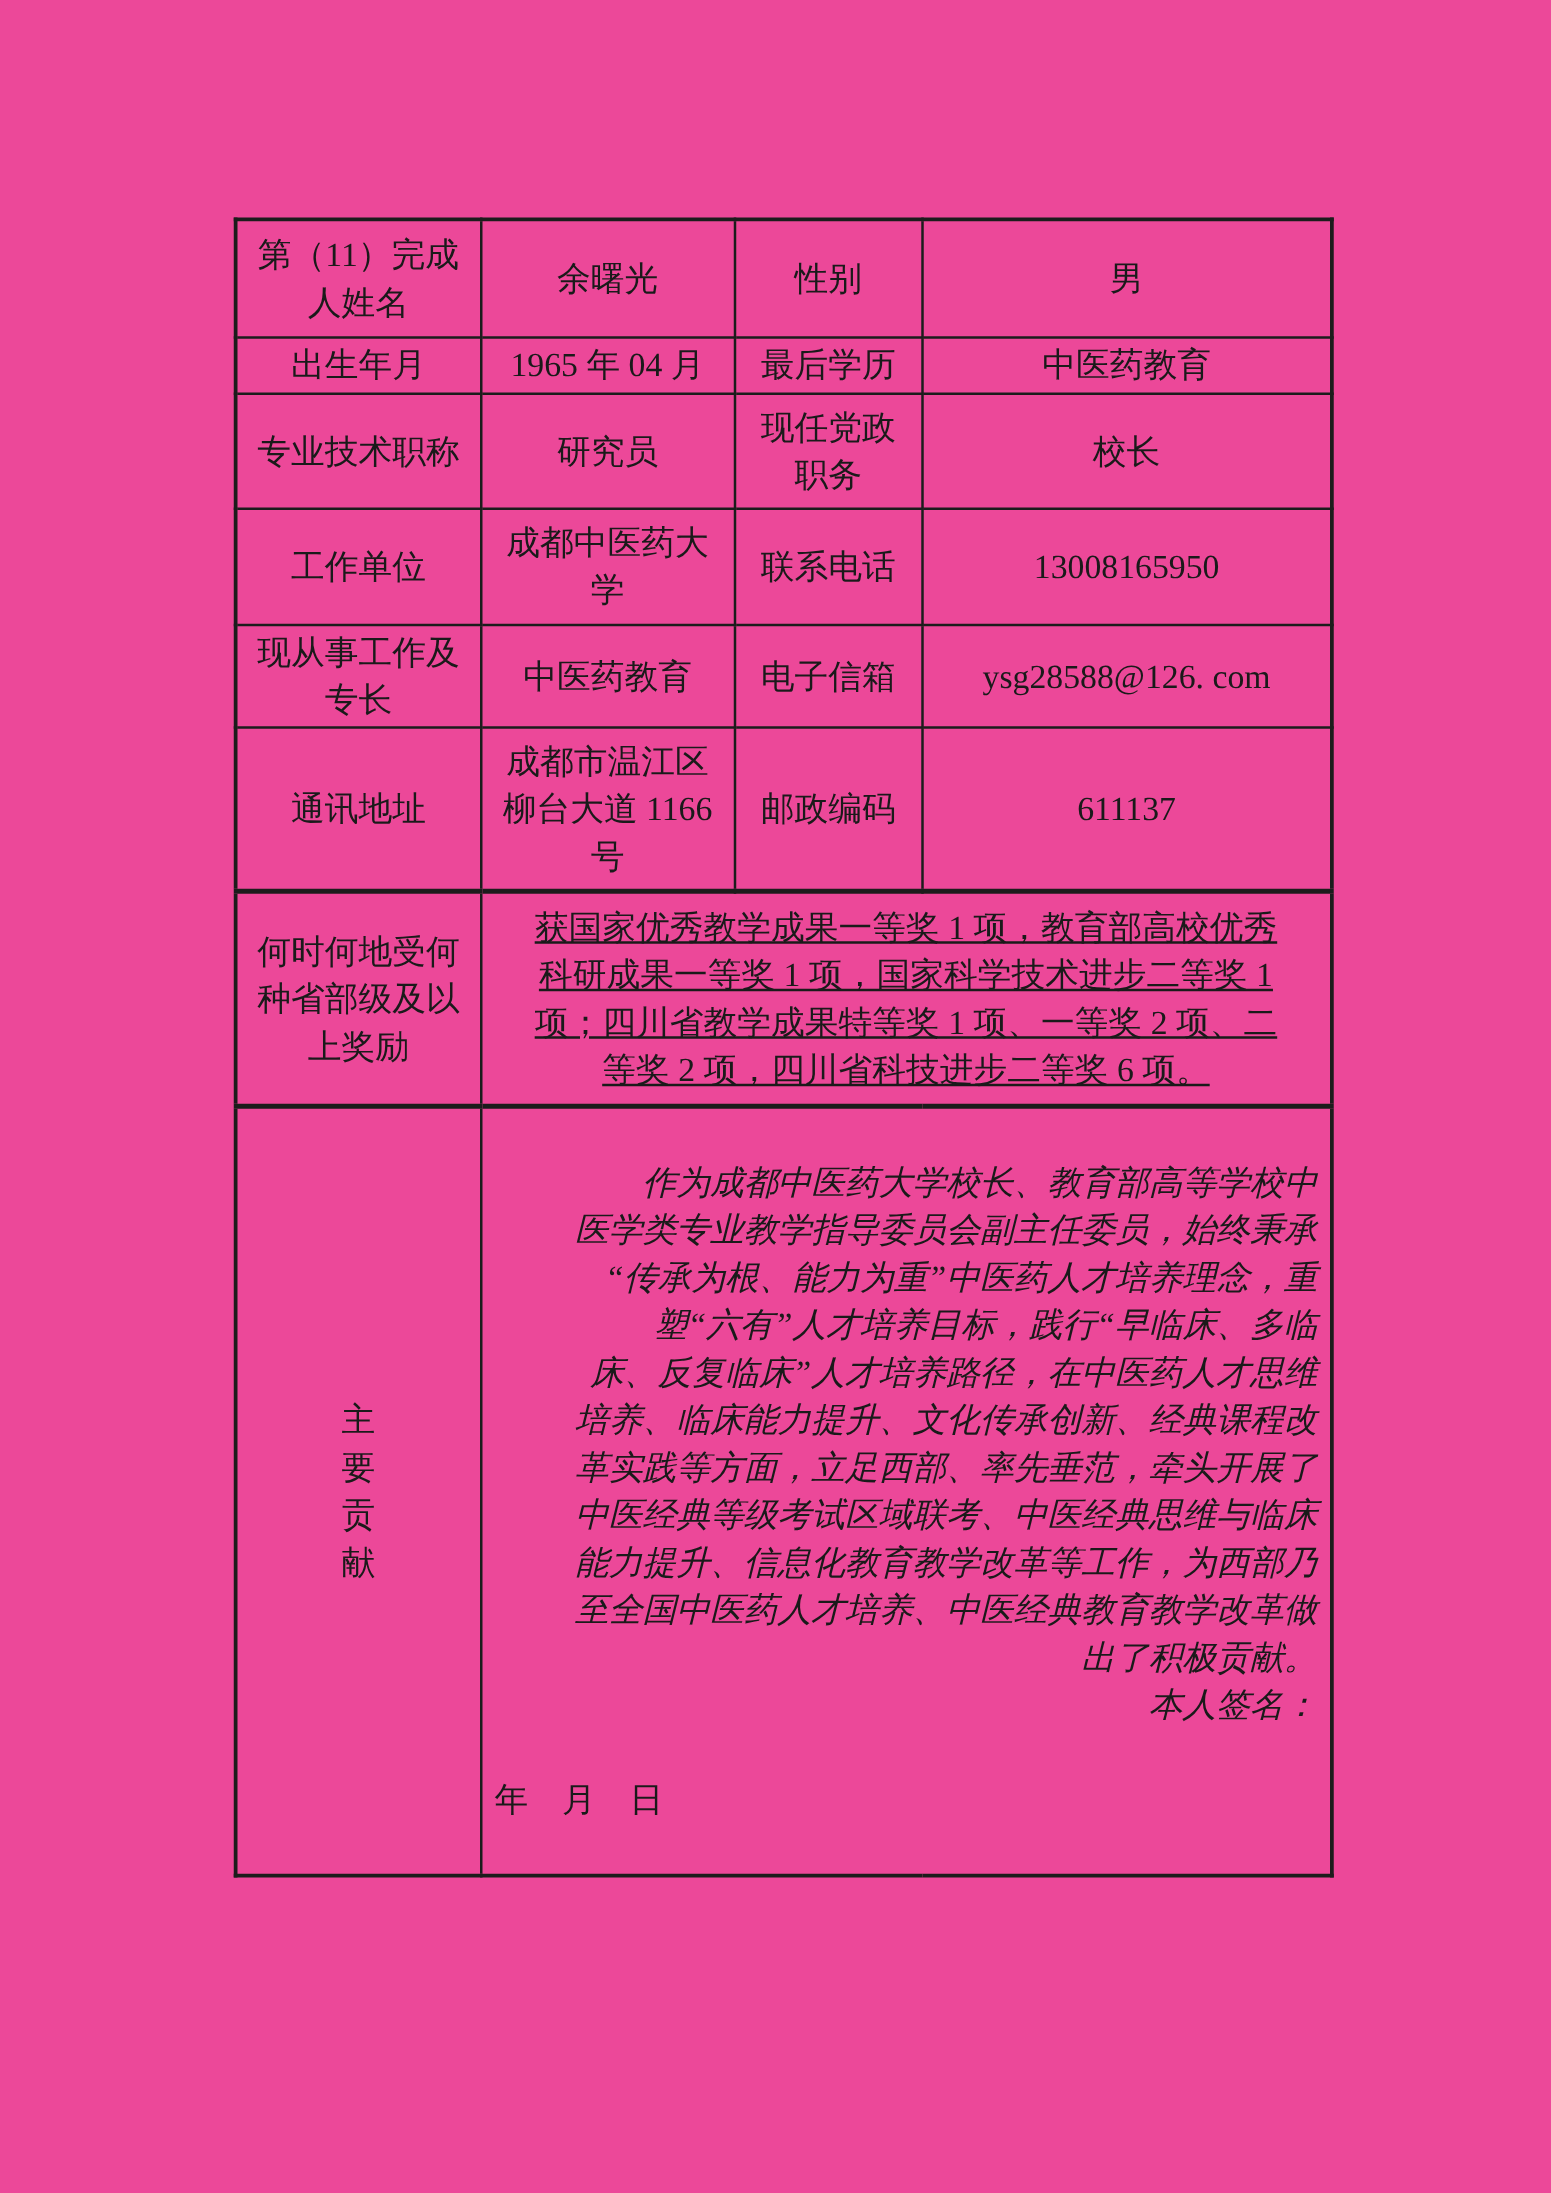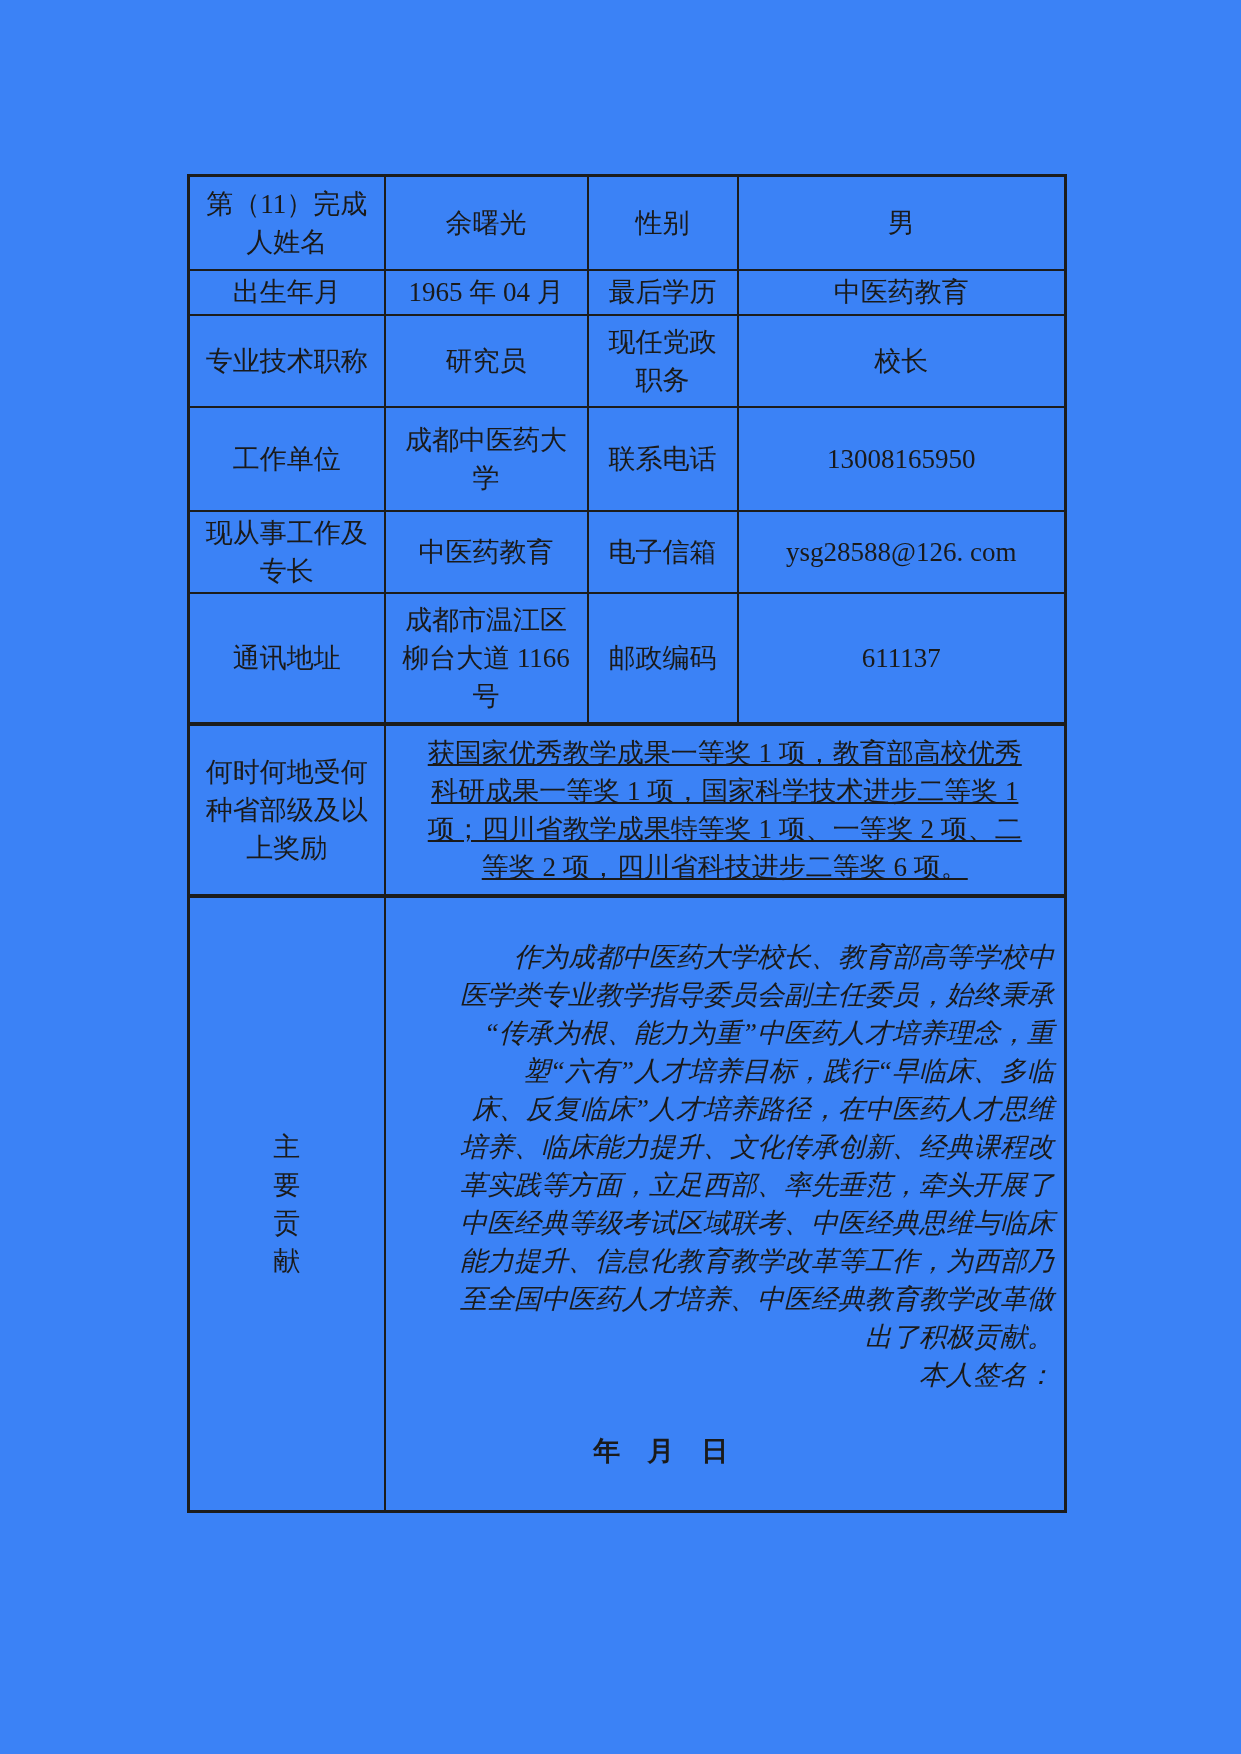--- a/index.html
+++ b/index.html
@@ -4,21 +4,21 @@
 <style>
   html, body {
     margin: 0;
     padding: 0;
     background: #ffffff;
   }
   .page {
     position: relative;
     width: 1241px;
     height: 1754px;
-    background: #3b82f6;
+    background: #ec4899;
     overflow: hidden;
     font-family: "Liberation Serif", "DejaVu Serif", serif;
     color: #1a1a1a;
   }
   table.form {
     position: absolute;
     left: 187px;
     top: 174px;
     width: 877px;
     border-collapse: collapse;
@@ -56,24 +56,23 @@
     vertical-align: top;
     padding: 11px 16px 0 16px;
   }
   .contrib-paragraph {
     white-space: pre-line;
     text-align: right;
     font-style: italic;
   }
   .date-line {
     white-space: pre;
-    text-align: center;
+    text-align: left;
     padding-right: 128px;
     line-height: 38px;
-    font-weight: bold;
   }
 </style>
 </head>
 <body>
 
 <div class="page">
   <table class="form">
     <colgroup>
       <col style="width:196px">
       <col style="width:203px">
@@ -94,21 +93,21 @@
         <td>最后学历</td>
         <td>中医药教育</td>
       </tr>
       <tr style="height:92px">
         <td>专业技术职称</td>
         <td>研究员</td>
         <td>现任党政
 职务</td>
         <td>校长</td>
       </tr>
-      <tr style="height:104px">
+      <tr style="height:93px">
         <td>工作单位</td>
         <td>成都中医药大
 学</td>
         <td>联系电话</td>
         <td>13008165950</td>
       </tr>
       <tr style="height:70px">
         <td>现从事工作及
 专长</td>
         <td>中医药教育</td>

